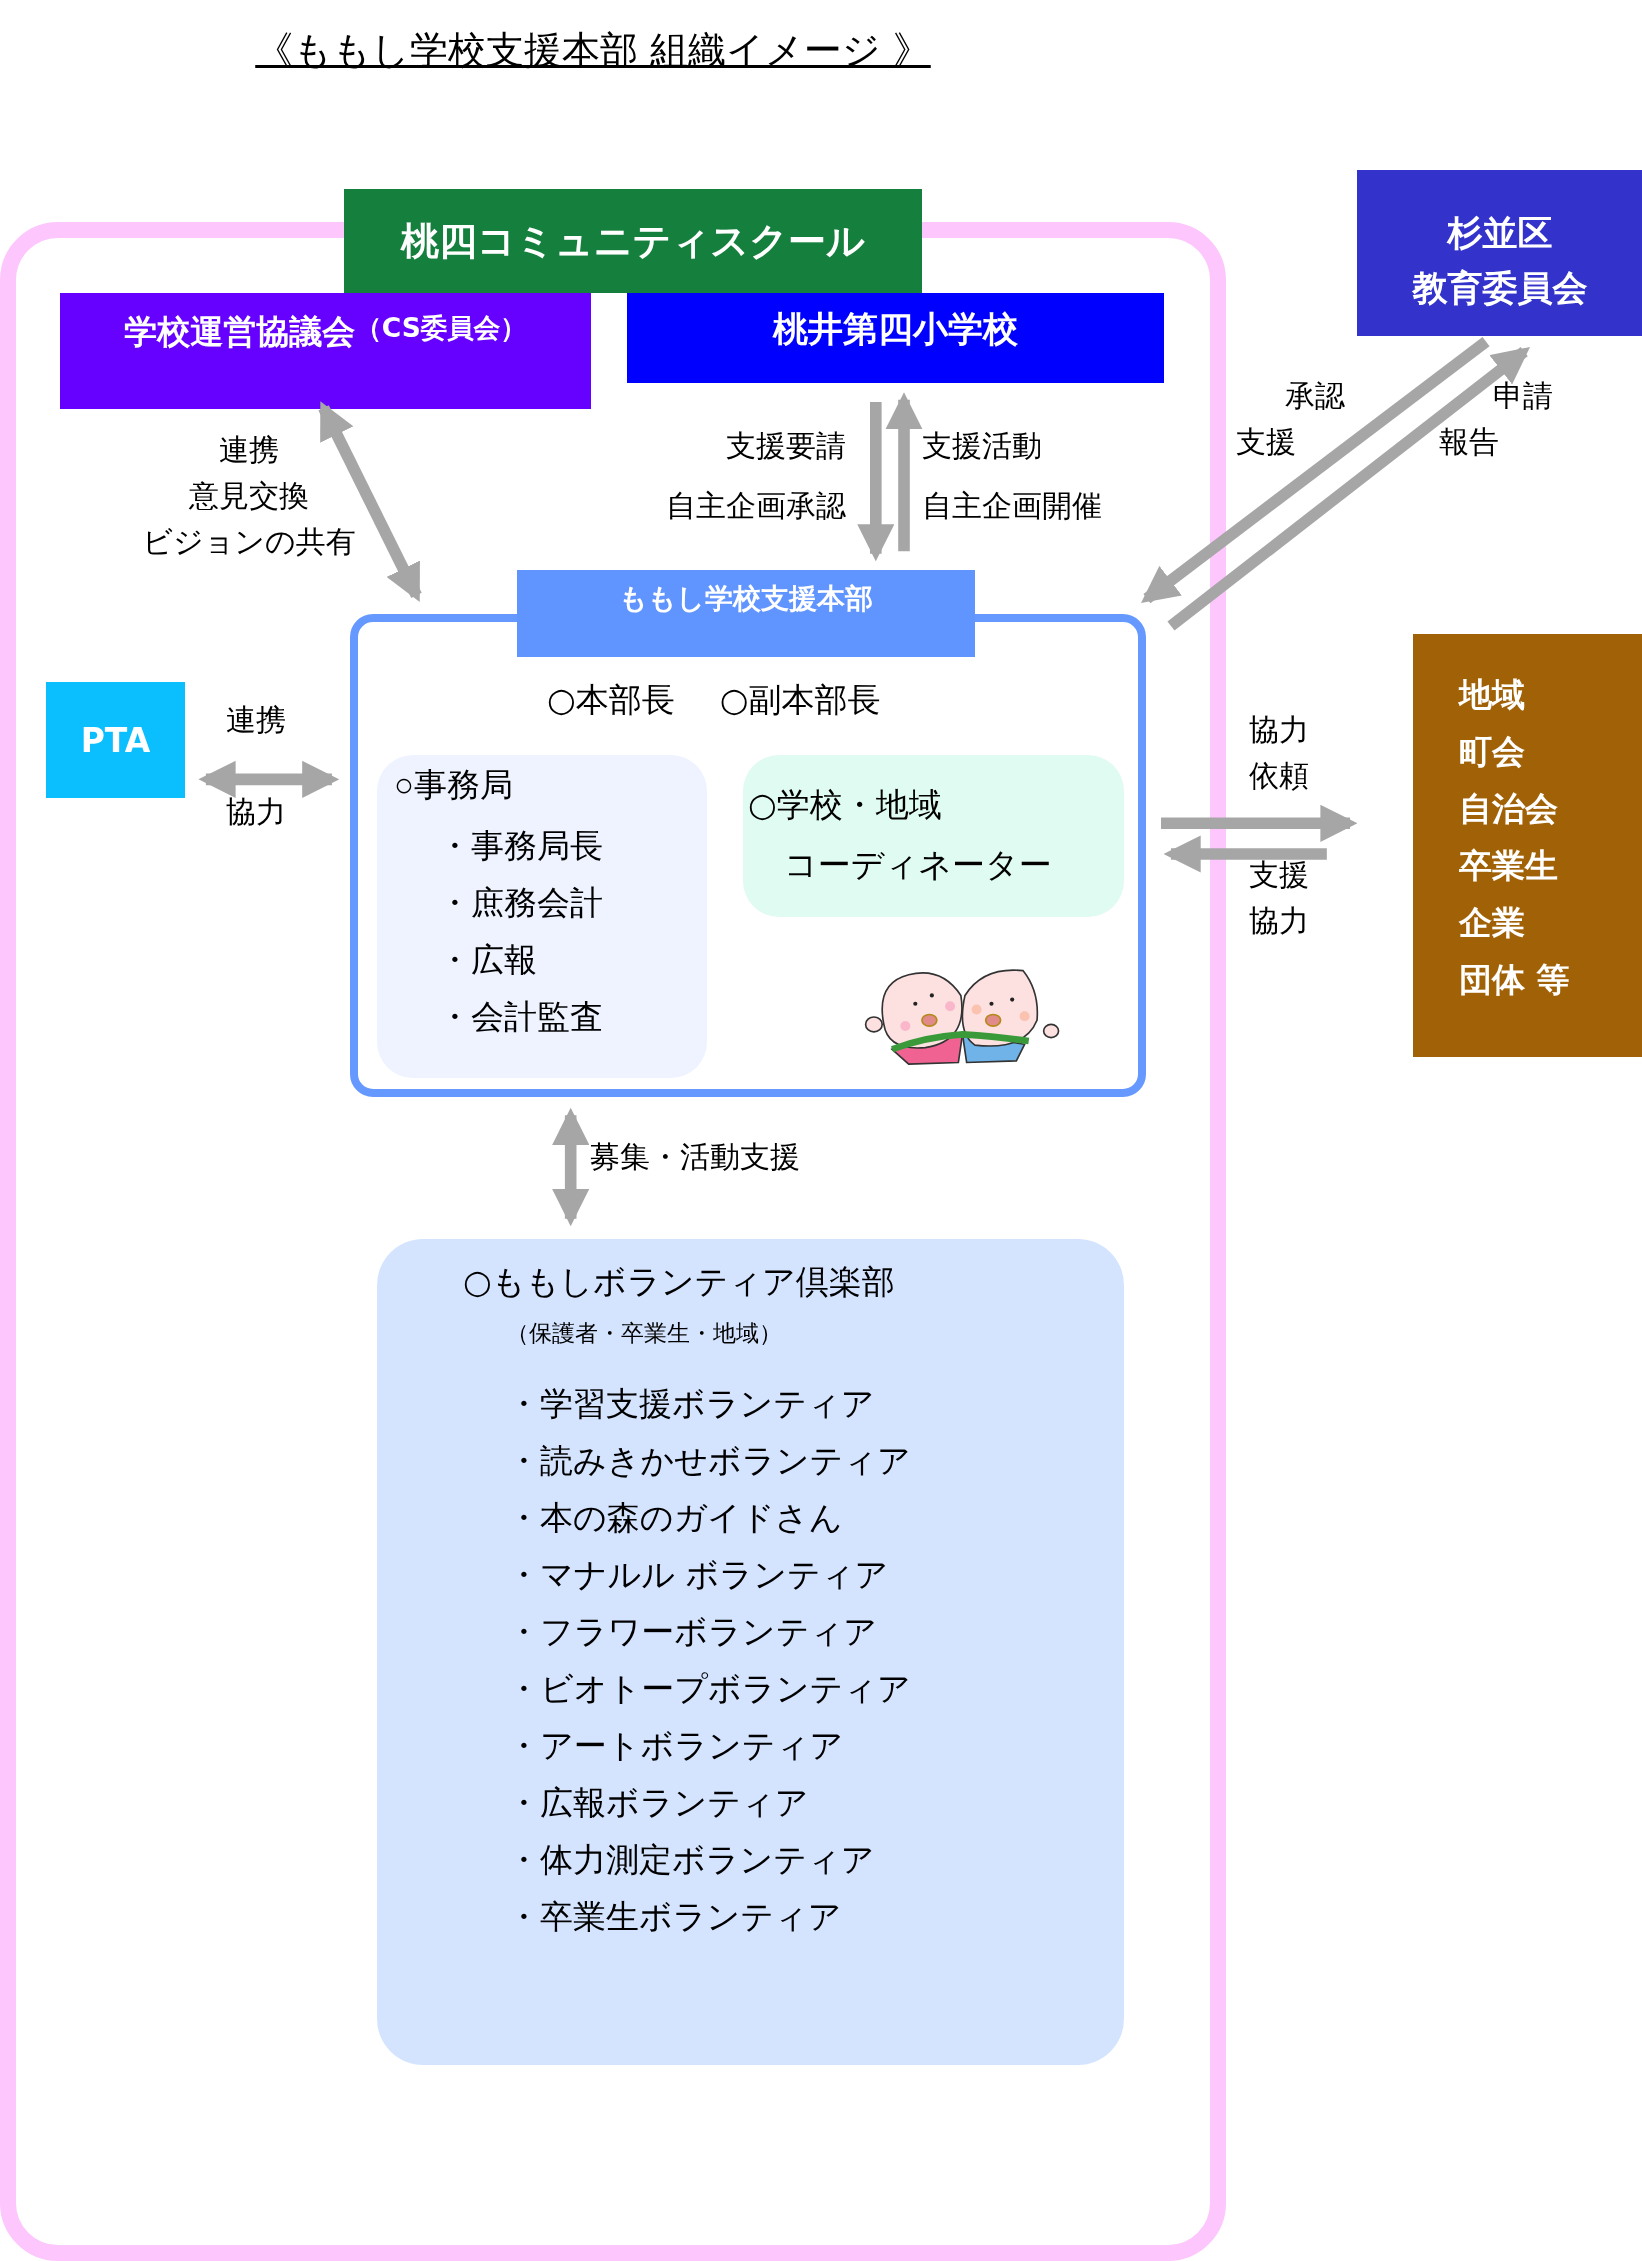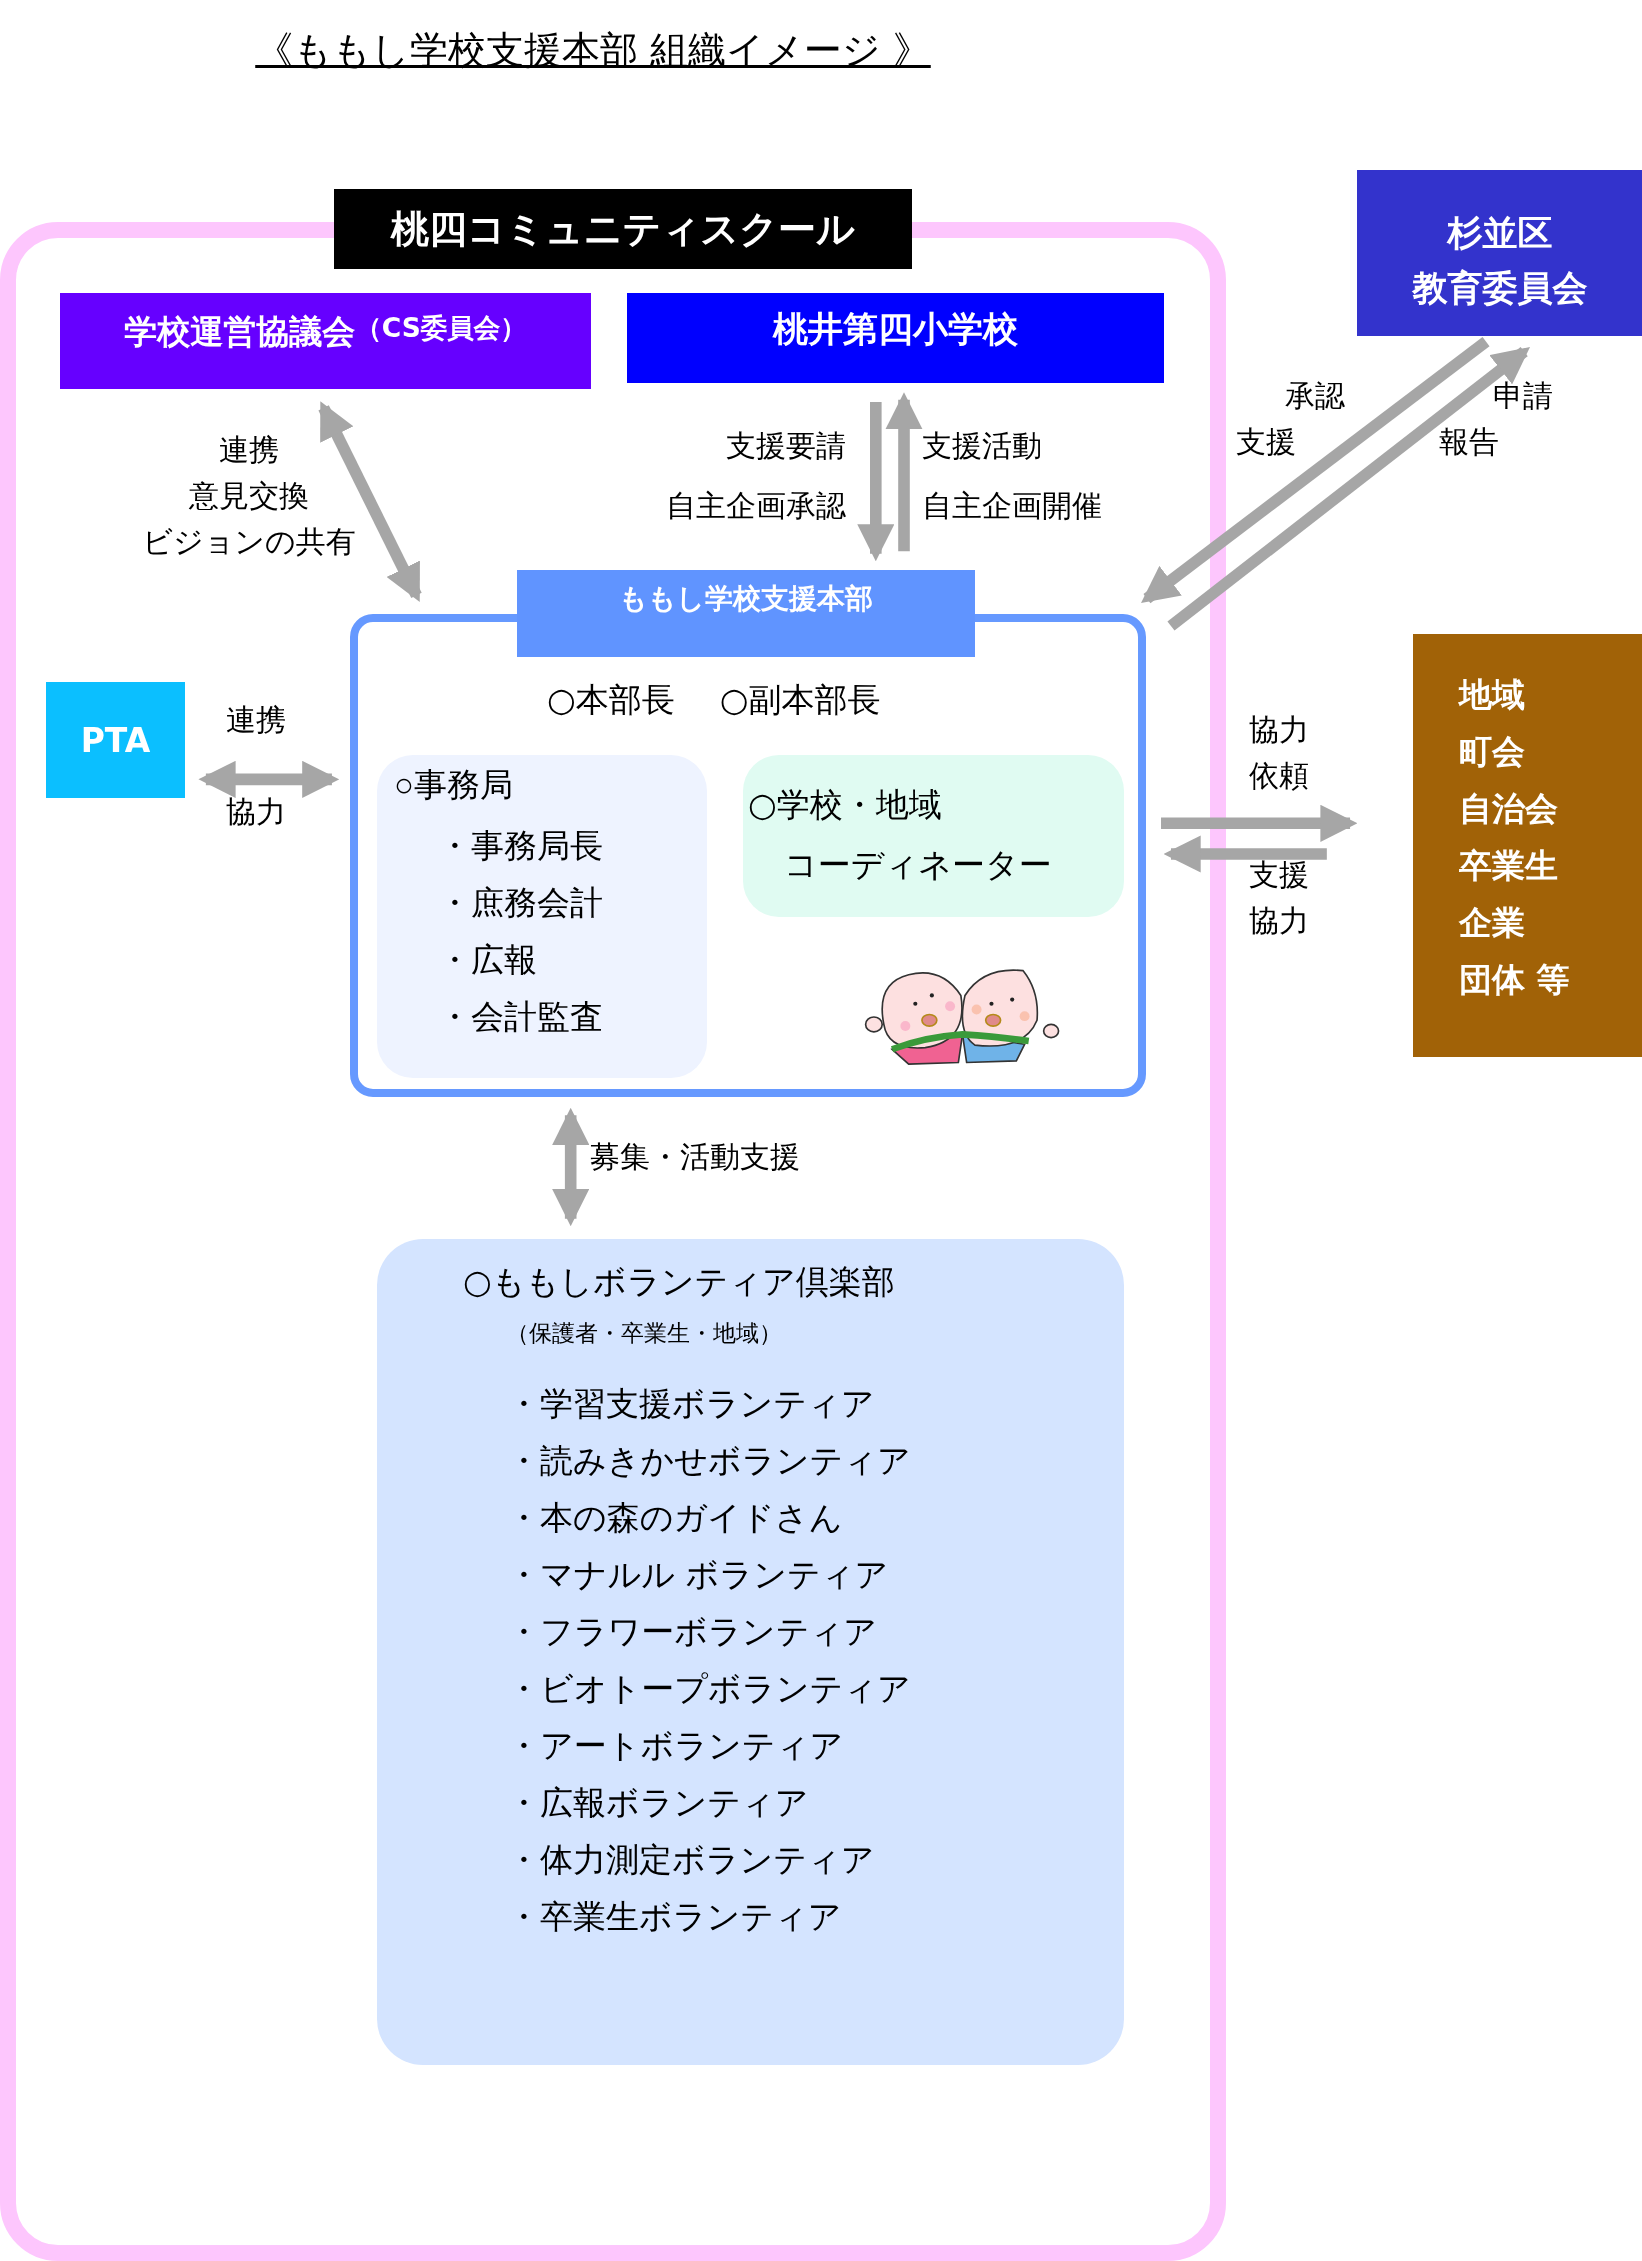--- a/index.html
+++ b/index.html
@@ -3,22 +3,22 @@
 <meta charset="utf-8">
 <style>
   html, body { margin:0; padding:0; background:#ffffff; }
   body { width:1643px; height:2261px; position:relative; overflow:hidden;
          font-family:"DejaVu Sans","Liberation Sans",sans-serif; color:#000; }
   .abs { position:absolute; }
   .title { left:0; top:25px; width:1186px; text-align:center; font-size:38px;text-decoration:underline; }
   .cs-container { left:0; top:222px; width:1194px; height:2007px;
                   border:16.6px solid #fdc6fd; border-radius:58px; }
   .box { display:flex; align-items:flex-start; justify-content:center; color:#fff; font-weight:bold; box-sizing:border-box; }
-  .cs-label { left:334px; top:189px; width:578px; height:80px; background:#000000; font-size:38px; align-items:center; }
-  .council { left:60px; top:293px; width:531px; height:96px; background:#6600ff; font-size:33px; padding-top:16.6px; }
+  .cs-label { left:344px; top:189px; width:578px; height:104px; background:#15803d; font-size:38px; align-items:center; }
+  .council { left:60px; top:293px; width:531px; height:116px; background:#6600ff; font-size:33px; padding-top:16.6px; }
   .council small { font-size:26.5px; font-weight:bold; }
   .school { left:627px; top:293px; width:537px; height:90px; background:#0000ff; font-size:35px; padding-top:13.3px; }
   .board { left:1357px; top:170px; width:286px; height:166px; background:#3333cc; font-size:35px;
            flex-direction:column; align-items:center; padding-top:16.6px; line-height:55px; }
   .hq-box { left:350px; top:614px; width:796px; height:483px; border:8.3px solid #6699ff; border-radius:23px; box-sizing:border-box; background:#fff; }
   .hq-label { left:517px; top:570px; width:458px; height:87px; background:#6094ff; font-size:28px; padding-top:10px; }
   .officers { left:547px; top:678px; font-size:33px; word-spacing:0; }
   .officers span { margin-right:45px; }
   .sec-panel { left:377px; top:755px; width:330px; height:323px; background:#eef3ff; border-radius:36px; }
   .sec-title { left:394px; top:763px; font-size:33px;font-family:Liberation Serif, serif; }

